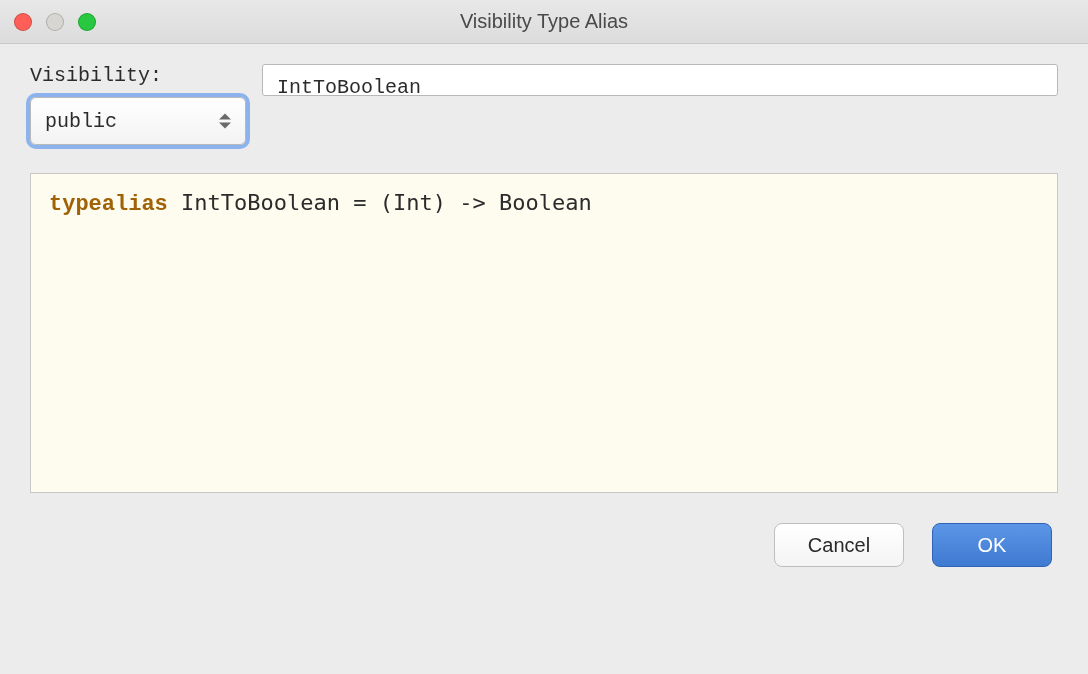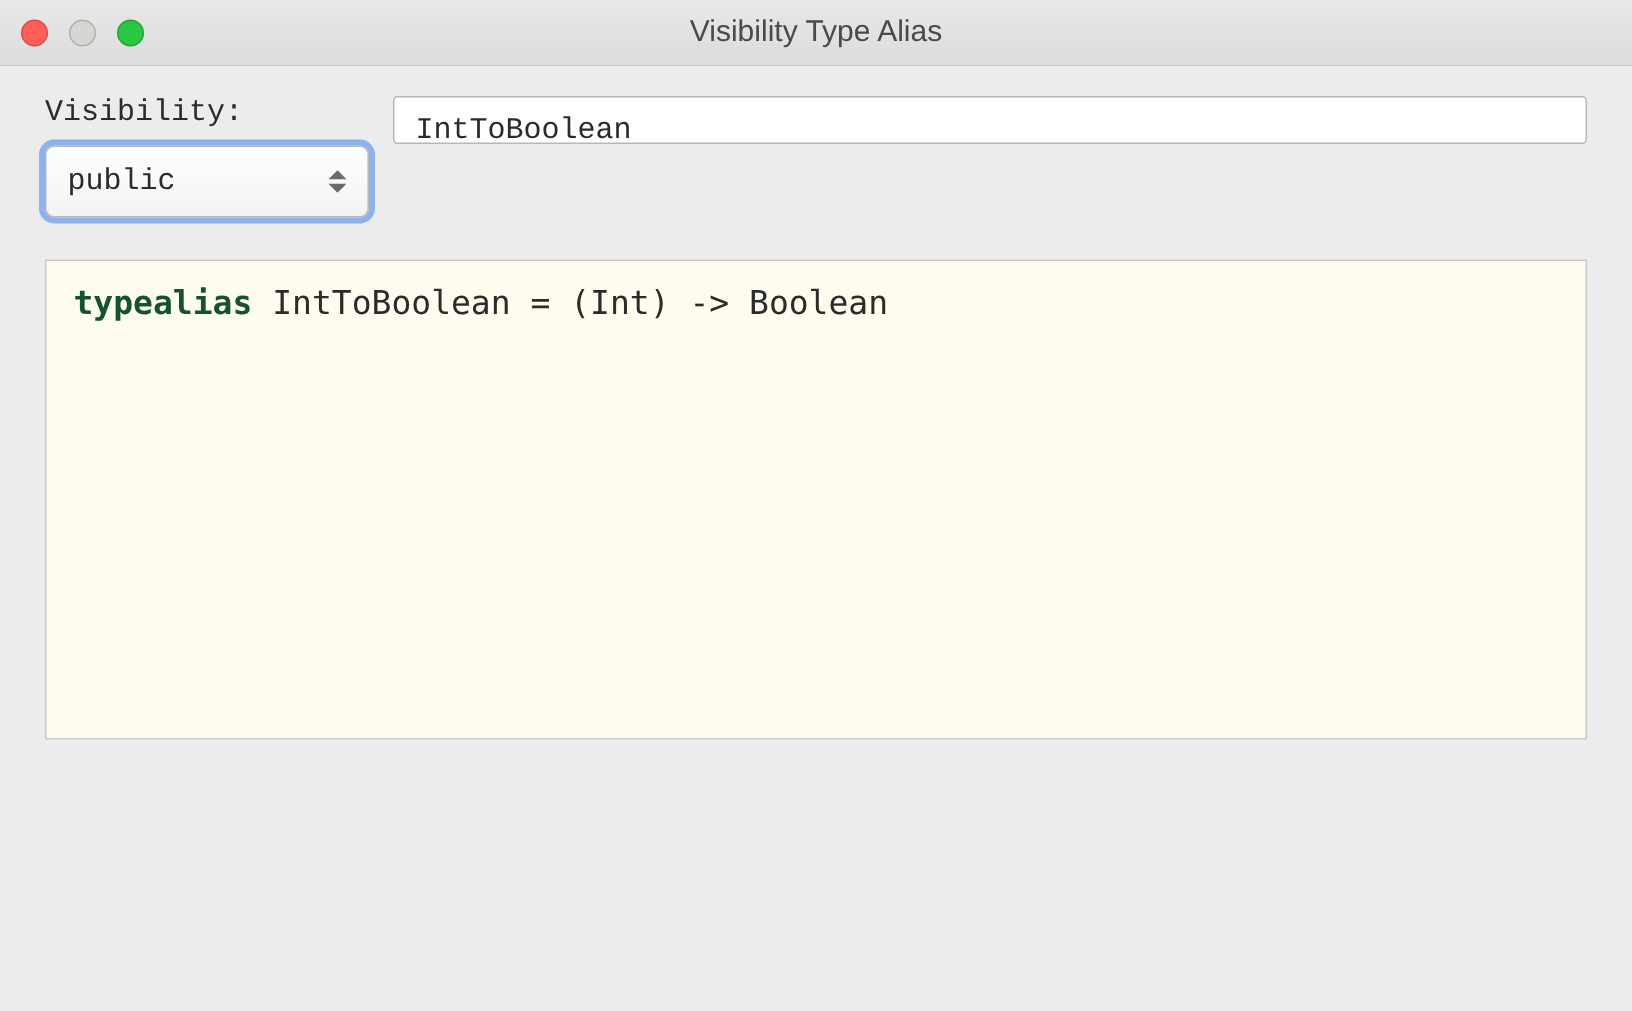--- a/index.html
+++ b/index.html
@@ -95,21 +95,21 @@
     margin-top: 28px;
     height: 320px;
     background: #fdfcef;
     border: 1px solid #c8c8c8;
     padding: 16px 18px;
     font-family: "Menlo", "Consolas", monospace;
     font-size: 22px;
     white-space: pre;
     color: #2b2b2b;
   }
-  .kw { color: #14532d; font-weight: 600; }
+  .kw { color: #a16207; font-weight: 600; font-family: Liberation Mono, monospace; }
   .btnbar {
     display: flex; justify-content: flex-end; gap: 28px;
     margin-top: 30px;
     padding-right: 6px;
   }
   .btn {
     min-width: 130px;
     height: 44px;
     border-radius: 8px;
     font-size: 20px;
@@ -156,14 +156,22 @@
     <div class="field name">
       <div class="text-input">
         <span>IntToBoolean</span>
       </div>
     </div>
   </div>
 
 
   <div class="preview"><span class="kw">typealias</span><span> IntToBoolean = (Int) -&gt; Boolean</span></div>
 
+  <div class="btnbar">
+    <div class="btn secondary">
+      <span>Cancel</span>
+    </div>
+    <div class="btn primary">
+      <span>OK</span>
+    </div>
+  </div>
 
 </div>
 
 </body></html>

